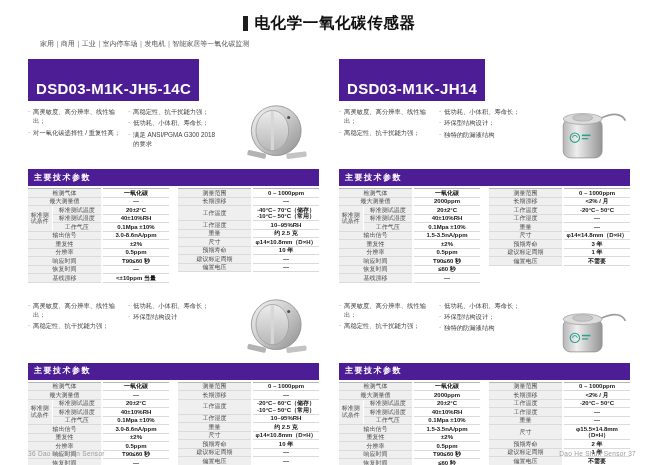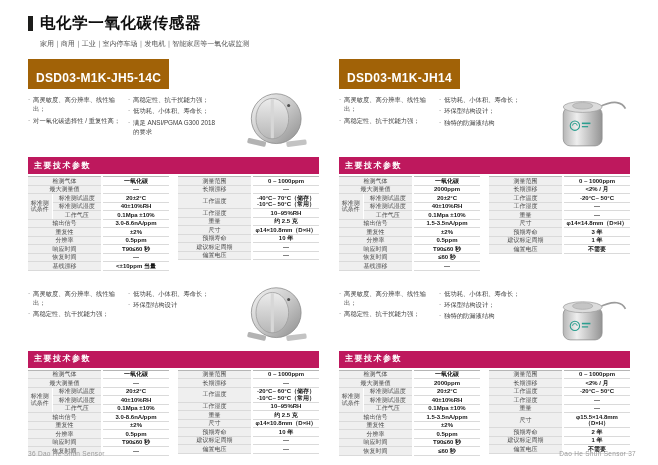--- a/index.html
+++ b/index.html
@@ -1,35 +1,35 @@
 <!DOCTYPE html>
 <html><head>
 <meta charset="utf-8">
 <style>
   html,body{margin:0;padding:0;background:#ffffff;font-family:"Liberation Sans","DejaVu Sans",sans-serif;}
   .page{width:658px;height:465px;position:relative;background:#fff;overflow:hidden;}
 
   
   .header{padding:13px 28px 0;}
-  .title-row{display:flex;align-items:center;gap:7px;}
+  .title-row{display:flex;align-items:center;gap:7px;justify-content:center;}
   .title-tick{width:5px;height:15px;background:#1d1d1b;}
   .page-title{font-size:15.5px;font-weight:bold;color:#101010;margin:0;letter-spacing:.6px;}
   .subtitle{margin:5px 0 0 12px;font-size:7px;color:#555;}
 
   
   .grid{display:grid;grid-template-columns:291px 291px;column-gap:20px;row-gap:12px;margin:10px 28px 0;}
 
-  .model-bar{display:inline-block;background:#a16207;color:#fff;font-weight:bold;font-size:12px;padding:12px 8px 4px;letter-spacing:.3px;}
+  .model-bar{display:inline-block;background:#4c1d95;color:#fff;font-weight:bold;font-size:15px;padding:21px 8px 4px;letter-spacing:.3px;}
   .intro{display:grid;grid-template-columns:100px 98px 1fr;margin:4px 0 4px;min-height:54px;}
   .features{list-style:none;margin:2px 0 0;padding:0 4px 0 0;font-size:6.3px;color:#3c3c3c;line-height:1.5;}
   .features li{display:flex;gap:3px;margin-bottom:2px;}
   .features .b{color:#808080;}
   .photo{justify-self:end;align-self:flex-start;margin-right:2px;}
 
-  .spec-title{background:#be185d;color:#fff;font-size:8px;font-weight:bold;padding:2.5px 6px 3.5px;letter-spacing:1.5px;}
+  .spec-title{background:#4c1d95;color:#fff;font-size:8px;font-weight:bold;padding:2.5px 6px 3.5px;letter-spacing:1.5px;}
   .tables{display:flex;gap:9px;margin-top:2px;align-items:flex-start;}
   table.spec{border-collapse:collapse;width:141px;table-layout:fixed;font-size:6px;}
   table.spec td{border-bottom:1px solid #dadada;padding:.5px 2px;text-align:center;vertical-align:middle;line-height:6.5px;height:6.5px;}
   table.spec tr:first-child td{border-top:1px solid #b5b5b5;}
   td.glabel{background:#efefef;color:#4a4a4a;border-right:2px solid #fff;}
   td.gcell{background:#efefef;color:#4a4a4a;border-right:1.5px solid #fff;}
   td.val{color:#161616;font-weight:bold;white-space:pre-line;background:#fff;}
 
   .footer-left{position:absolute;left:28px;bottom:8px;font-size:6.5px;color:#9a9a9a;letter-spacing:.3px;}
   .footer-right{position:absolute;right:22px;bottom:8px;font-size:6.5px;color:#9a9a9a;letter-spacing:.3px;}

